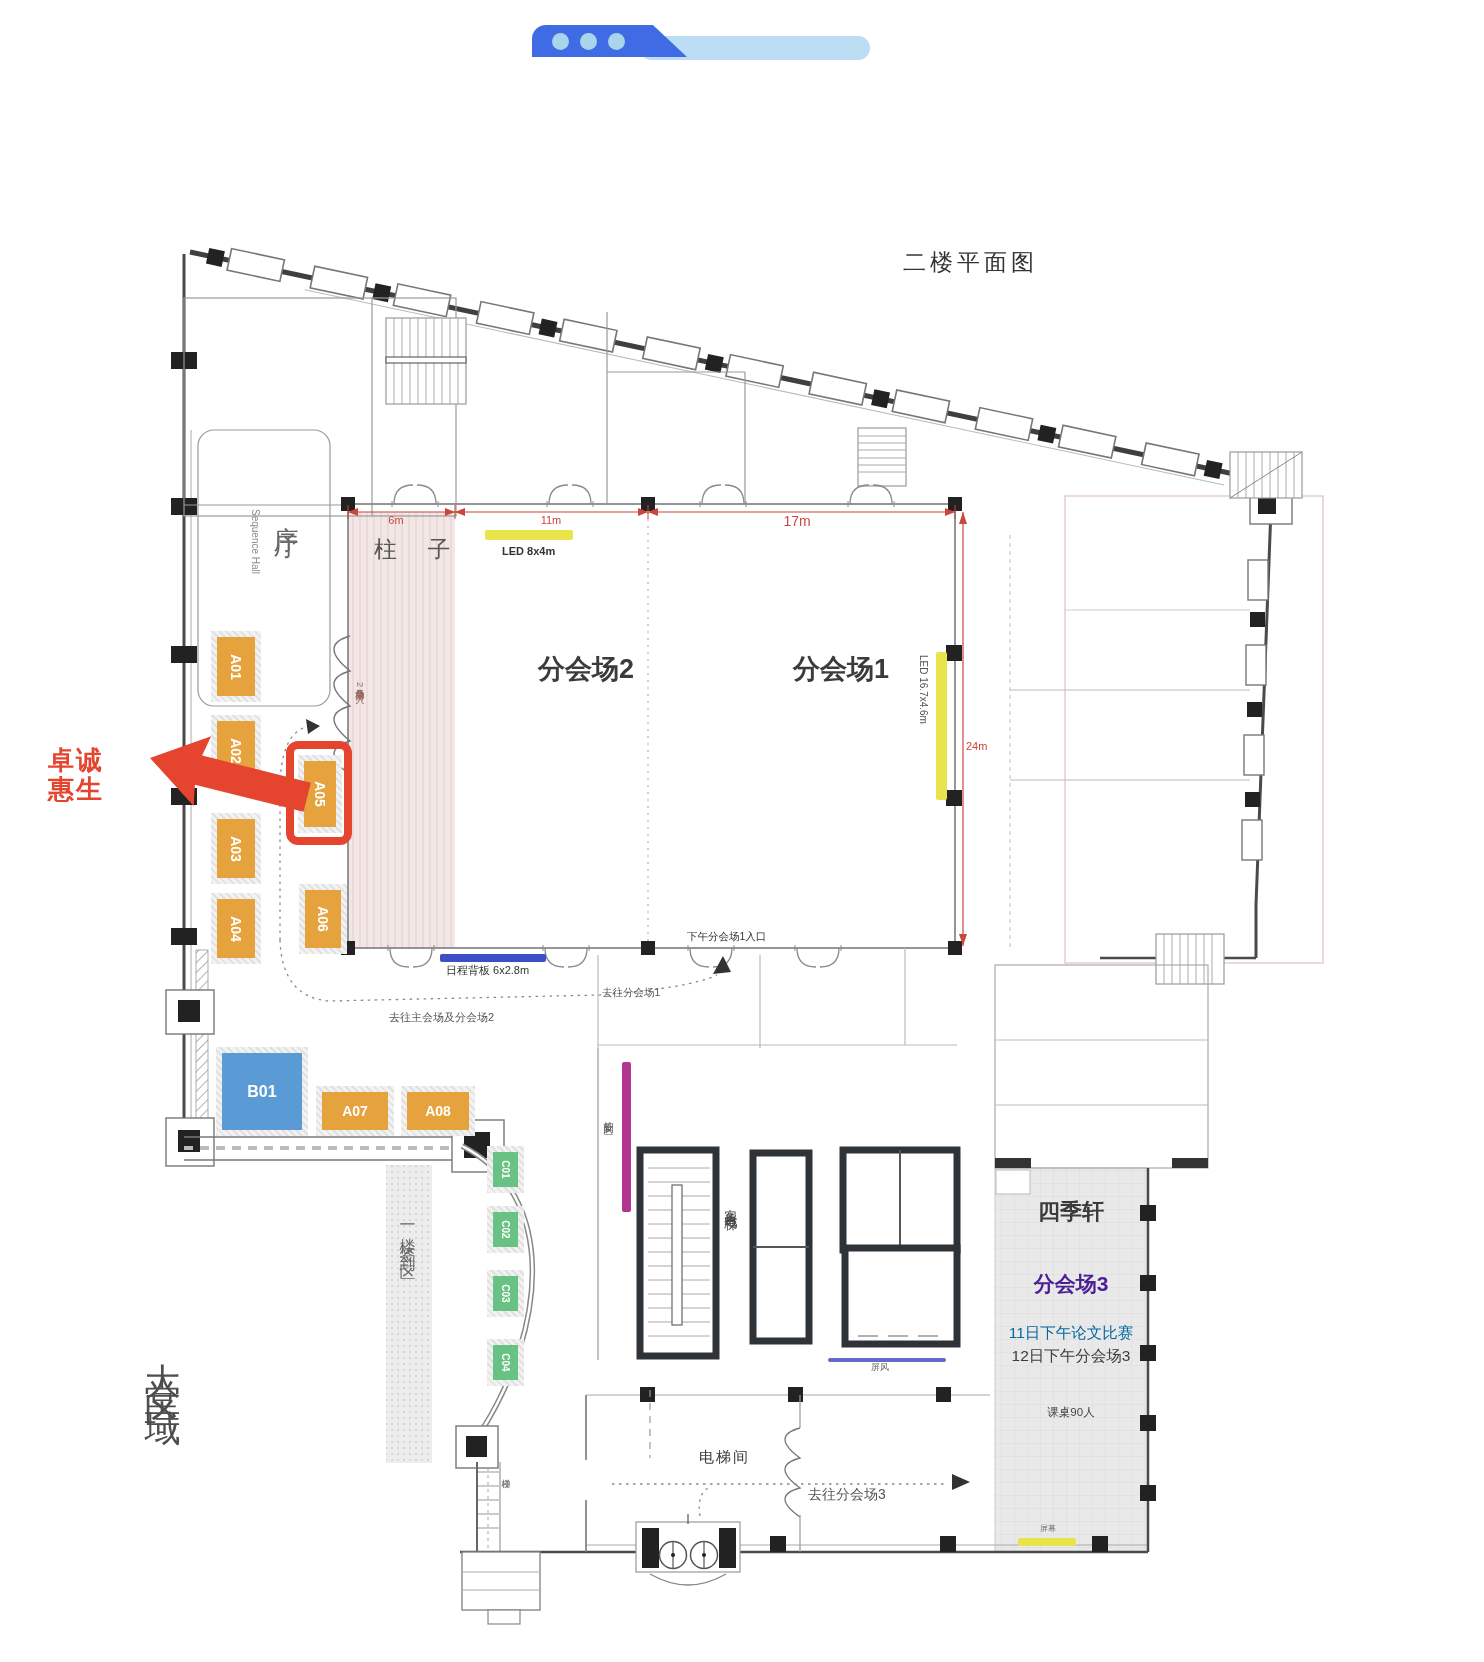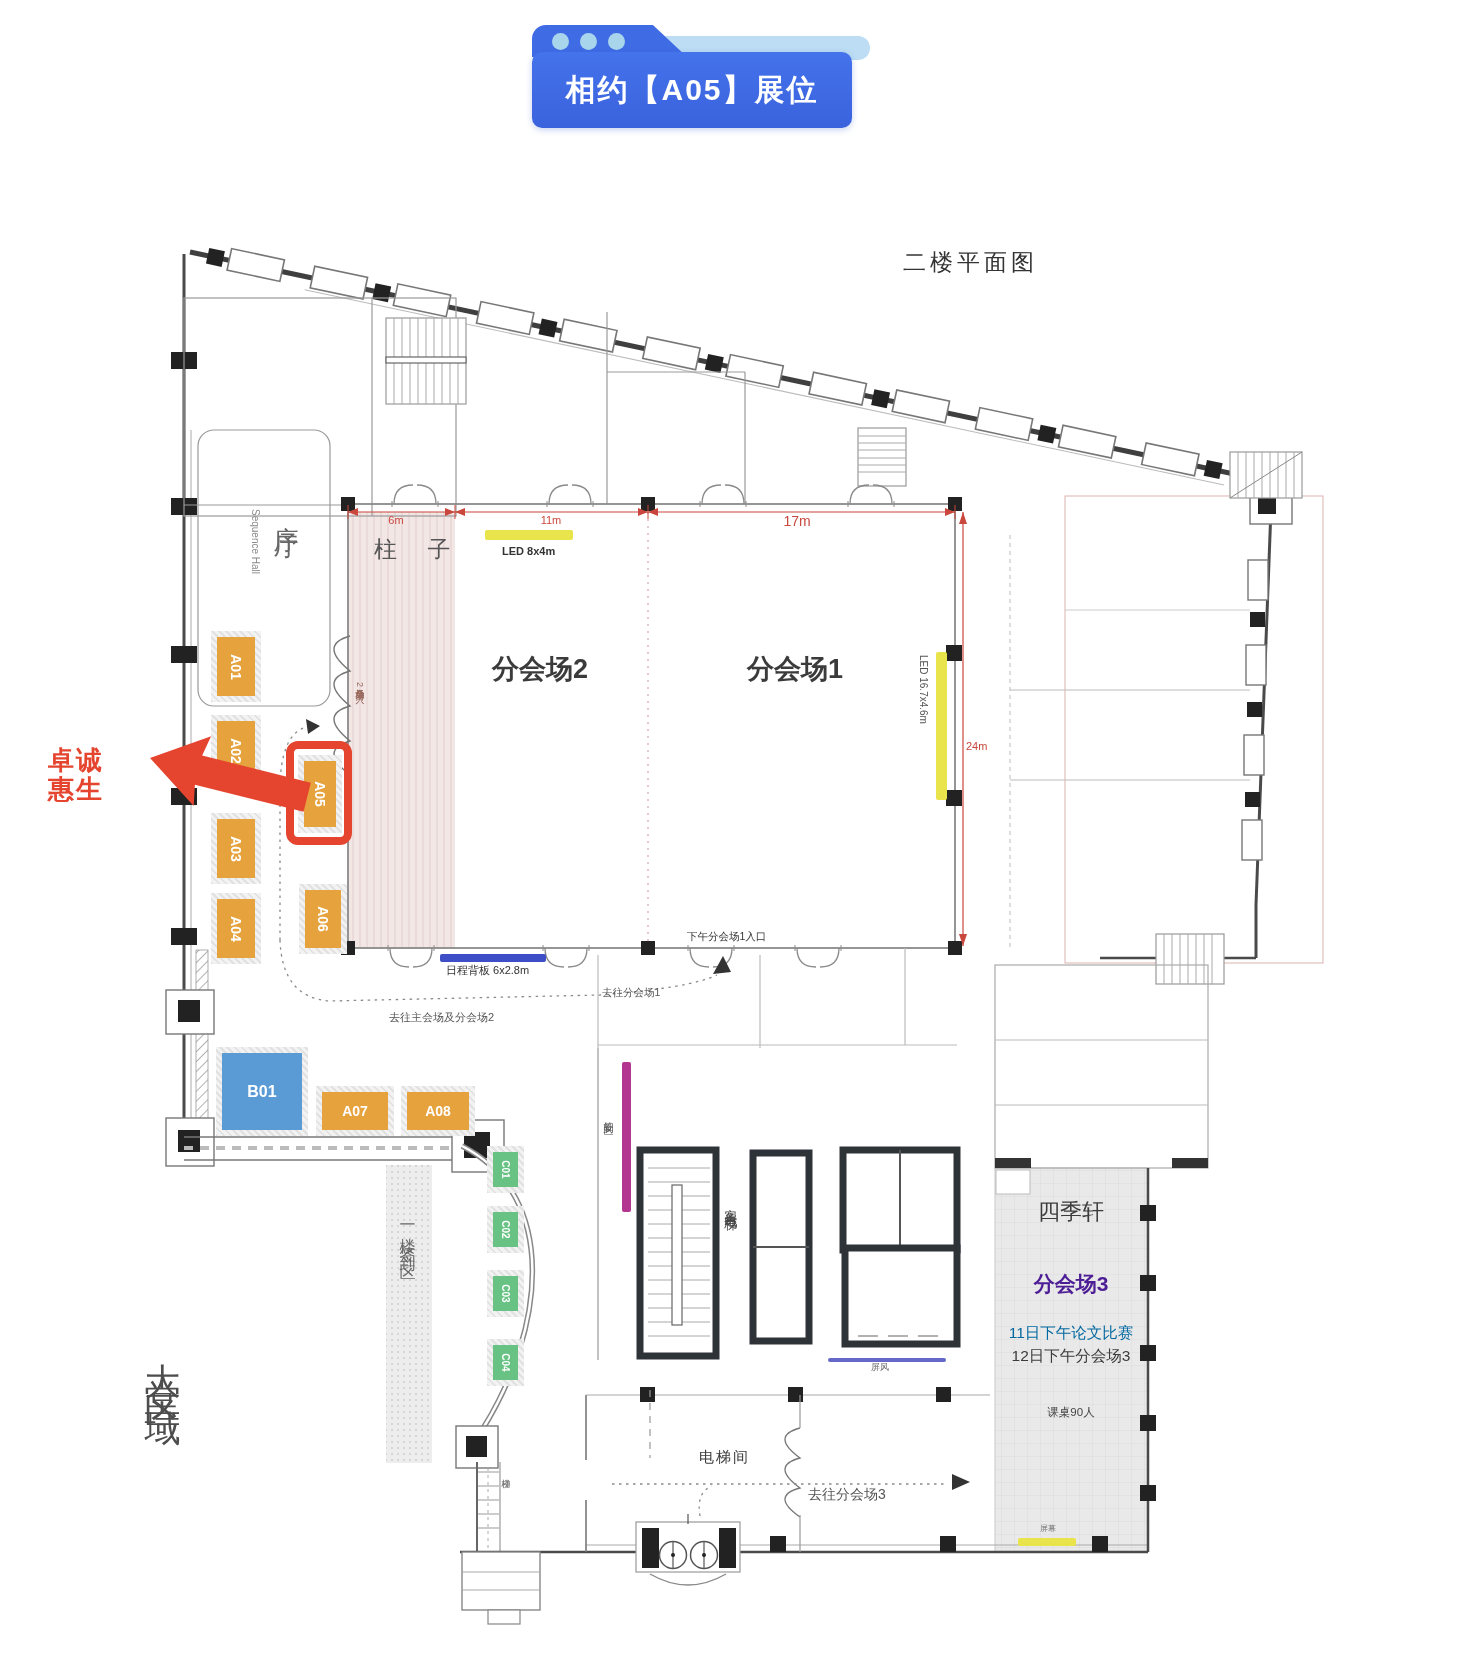--- a/index.html
+++ b/index.html
@@ -3,21 +3,21 @@
 <meta charset="utf-8">
 <style>
   html,body{margin:0;padding:0;background:#fff;}
   body{width:1484px;height:1662px;position:relative;overflow:hidden;
        font-family:"Liberation Sans","DejaVu Sans",sans-serif;}
   .stage{position:absolute;inset:0;}
   svg.plan{position:absolute;left:0;top:0;z-index:1;}
   svg.overlay{position:absolute;left:0;top:0;z-index:3;pointer-events:none;}
   .lbl{position:absolute;z-index:3;color:#3d3d3d;white-space:nowrap;line-height:1.1;text-align:right;}
   .vtext{writing-mode:vertical-rl;}
-  .ctr{transform:translate(-50%,-50%);}
+  .ctr{transform:translate(-50%,-50%);margin-left:46px;}
   .ctrx{transform:translateX(-50%);}
   .red{color:var(--dim_red);}
   
   .booth-frame{position:absolute;z-index:2;box-sizing:border-box;padding:6px;
      background:repeating-linear-gradient(45deg,#e1e1e1 0 2px,#f2f2f2 2px 5px);}
   .booth{width:100%;height:100%;display:flex;align-items:center;justify-content:center;
      color:#fff;font-weight:bold;font-size:14px;}
   .booth.orange{background:var(--booth_orange);}
   .booth.blue{background:var(--booth_blue);font-size:16px;}
   .booth.green{background:var(--booth_green);font-size:10px;}
@@ -406,21 +406,21 @@
 <div class="lbl vtext" style="left:354px;top:682px;font-size:9px;color:#9A6A5F">主会场及分会场2入口</div>
 
 <div class="lbl vtext" style="left:603px;top:1114px;font-size:10px;letter-spacing:2px;color:#555">签到区</div>
 <div class="lbl vtext" style="left:723px;top:1198px;font-size:13px;letter-spacing:3px;color:#444">客房电梯</div>
 <div class="lbl" style="left:699px;top:1449px;font-size:15px;letter-spacing:2px;color:#3a3a3a">电梯间</div>
 <div class="lbl" style="left:808px;top:1487px;font-size:14px;color:#555">去往分会场3</div>
 <div class="lbl vtext" style="left:500px;top:1472px;font-size:9px;color:#777">楼梯</div>
 <div class="lbl" style="left:871px;top:1363px;font-size:9px;color:#666">屏风</div>
 <div class="lbl" style="left:1040px;top:1525px;font-size:8px;color:#777">屏幕</div>
 
-<div class="lbl ctrx" style="left:1071px;top:1200px;font-size:22px;font-weight:normal;color:#3b3b3b">四季轩</div>
+<div class="lbl ctrx" style="left:1071px;top:1200px;font-size:22px;font-weight:bold;color:#3b3b3b">四季轩</div>
 <div class="lbl ctrx" style="left:1071px;top:1272px;font-size:21px;font-weight:bold;color:#4c1d95">分会场3</div>
 <div class="lbl ctrx" style="left:1071px;top:1324px;font-size:15.5px;color:#0369a1">11日下午论文比赛</div>
 <div class="lbl ctrx" style="left:1071px;top:1347px;font-size:15.5px;color:#3b3b3b">12日下午分会场3</div>
 <div class="lbl ctrx" style="left:1071px;top:1406px;font-size:11.5px;color:#444">课桌90人</div>
 
 <div class="lbl vtext" style="left:399px;top:1216px;font-size:16px;letter-spacing:9px;color:#666">一楼签到区</div>
 <div class="lbl vtext" style="left:143px;top:1334px;font-size:36px;letter-spacing:16px;color:#4d4d4d">大堂区域</div>
 
 <div class="company">
   <span style="display:block">卓诚</span>
@@ -428,18 +428,15 @@
 </div>
 
 <div class="hdr">
   <div class="hdr-strip"></div>
   <div class="hdr-tab"></div>
   <div class="hdr-dots">
     <span class="hdr-dot"></span>
     <span class="hdr-dot"></span>
     <span class="hdr-dot"></span>
   </div>
-  <div class="hdr-bar">
-    <span class="hdr-title">相约【A05】展位</span>
-  </div>
 </div>
 
 </div>
 
 </body></html>

